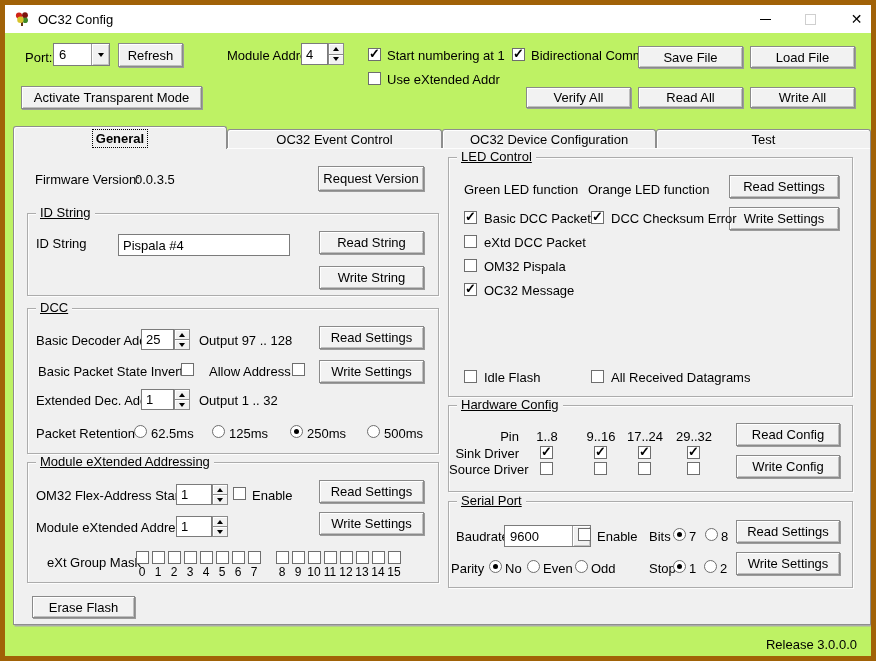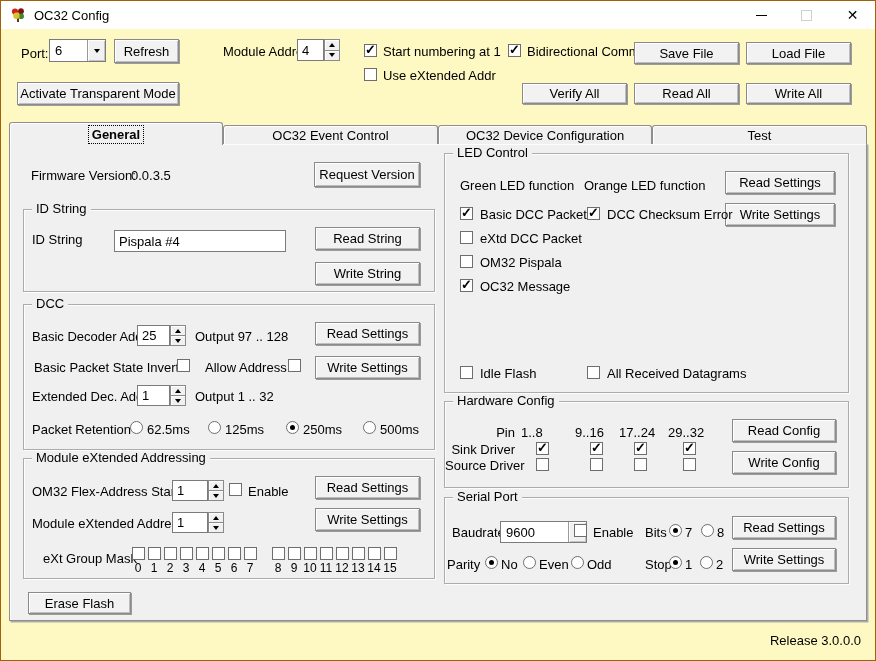--- a/index.html
+++ b/index.html
@@ -1,18 +1,18 @@
 <!DOCTYPE html>
 <html><head>
 <meta charset="utf-8">
 <style>
   html,body { margin:0; padding:0; background:#e8e8e8; }
   #app {
     position:relative; width:876px; height:661px; box-sizing:border-box;
-    background:#fef9c3; border:1px solid #a16207; overflow:hidden;
+    background:#bef264; border:5px solid #a16207; overflow:hidden;
     font-family:"Liberation Sans", sans-serif; font-size:13px; color:#000;
     cursor:default;padding-left:40px; -webkit-font-smoothing:antialiased;
   }
   
   .titlebar { position:absolute; left:0; top:0; right:0; height:28px; background:#ffffff; }
   .app-icon { position:absolute; left:9px; top:6px; width:16px; height:16px; }
   .title-text { position:absolute; left:33px; top:7px; font-size:13px; white-space:nowrap; }
   .cap { position:absolute; top:0; width:45px; height:28px; display:flex; align-items:center; justify-content:center; }
   .min-glyph { width:11px; height:0; border-top:1px solid #000; display:block; }
   .max-glyph { width:9px; height:9px; border:1px solid #cfcfcf; display:block; }
@@ -61,30 +61,30 @@
   .tab.sel .tab-lbl { font-weight:bold; outline:1px dotted #000; outline-offset:1px; padding:0 2px; }
   .panel {
     position:absolute; left:8px; top:142px; width:858px; height:478px;
     background:#f0f0f0; border:1px solid #8e8e8e; box-sizing:border-box;
     box-shadow: inset 1px 1px 0 #fdfdfd, 1.5px 1.5px 0 #ababab; z-index:1;
   }
   .group {
     position:absolute; border:1px solid #acacac; box-sizing:border-box; z-index:5;
     box-shadow: inset 1px 1px 0 rgba(255,255,255,.85), 1px 1px 0 rgba(255,255,255,.85);
   }
-  .group-label { position:absolute; top:-8px; left:8px; background:#f0f0f0; padding:0 4px; line-height:14px; white-space:nowrap; }
+  .group-label { position:absolute; top:-8px; left:8px; background:#f0f0f0; padding:0 4px; line-height:14px; white-space:nowrap;text-decoration:underline; }
   .z5 { z-index:5; }
   
   .mask-row { position:absolute; display:flex; align-items:flex-start; }
   .mask-item { width:16px; display:flex; flex-direction:column; align-items:center; }
   .mask-item .chk { position:relative; }
   .mask-num { font-size:12px; line-height:12px; margin-top:2px; }
   .mask-gap { width:12px; }
   .hw-lbl { position:absolute; width:70px; text-align:right; line-height:14px; white-space:nowrap; }
-  .hw-col { position:absolute; width:44px; text-align:left; line-height:14px; }
+  .hw-col { position:absolute; width:44px; text-align:center; line-height:14px; }
 </style>
 </head>
 <body>
 
 <div id="app">
 
   <div class="titlebar">
     <span class="app-icon">
       <svg width="16" height="16" viewBox="0 0 16 16">
         <rect x="7" y="9" width="2" height="6" fill="#5d3414"></rect>
@@ -129,21 +129,21 @@
   <span class="chk on" style="left:363px;top:43px"></span>
   <span class="lbl" style="left:382px;top:44px">Start numbering at 1</span>
   <span class="chk" style="left:363px;top:67px"></span>
   <span class="lbl" style="left:382px;top:68px">Use eXtended Addr</span>
   <span class="chk on" style="left:507px;top:43px"></span>
   <span class="lbl" style="left:526px;top:44px">Bidirectional Comm.</span>
 
   <div class="btn" style="left:633px;top:41px;width:105px;height:22px">Save File</div>
   <div class="btn" style="left:745px;top:41px;width:105px;height:22px">Load File</div>
 
-  <div class="btn" style="left:16px;top:81px;width:162px;height:23px">Activate Transparent Mode</div>
+  <div class="btn" style="left:16px;top:81px;width:181px;height:23px">Activate Transparent Mode</div>
   <div class="btn" style="left:521px;top:82px;width:105px;height:21px">Verify All</div>
   <div class="btn" style="left:633px;top:82px;width:105px;height:21px">Read All</div>
   <div class="btn" style="left:745px;top:82px;width:105px;height:21px">Write All</div>
 
   <div class="tab sel" style="left:8px;width:214px">
       <span class="tab-lbl">General</span>
     </div>
   <div class="tab" style="left:222px;width:215px">
       <span class="tab-lbl">OC32 Event Control</span>
     </div>

